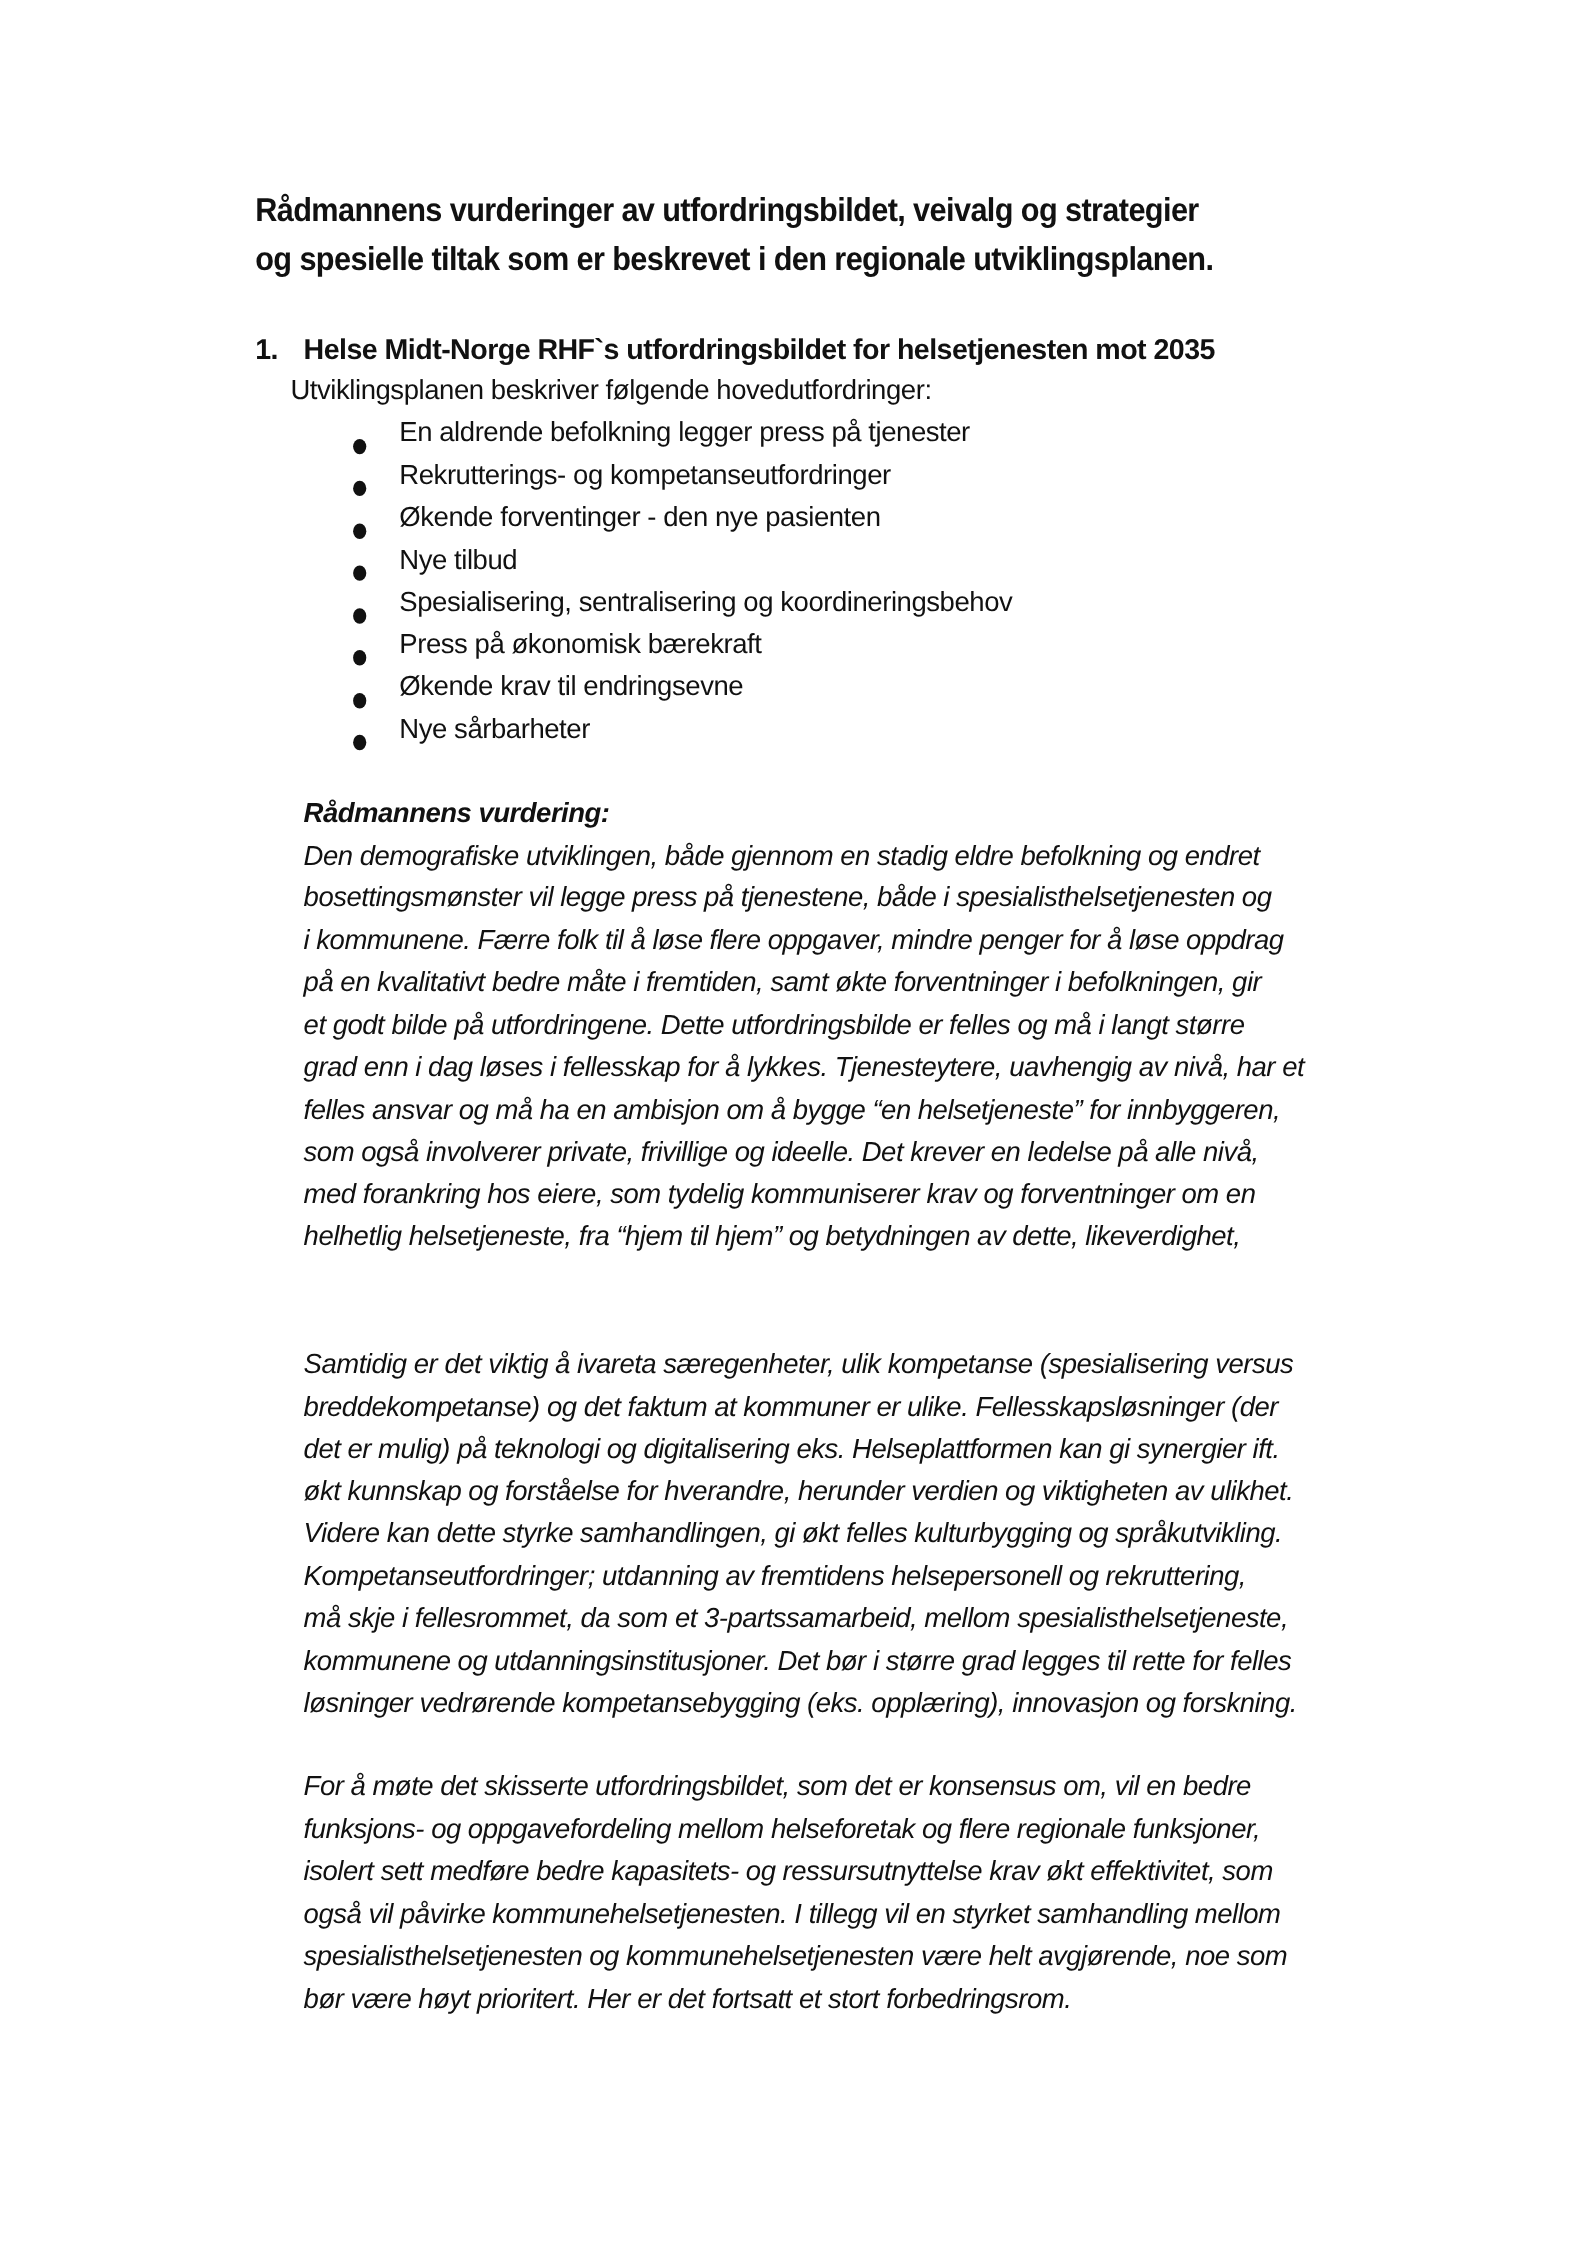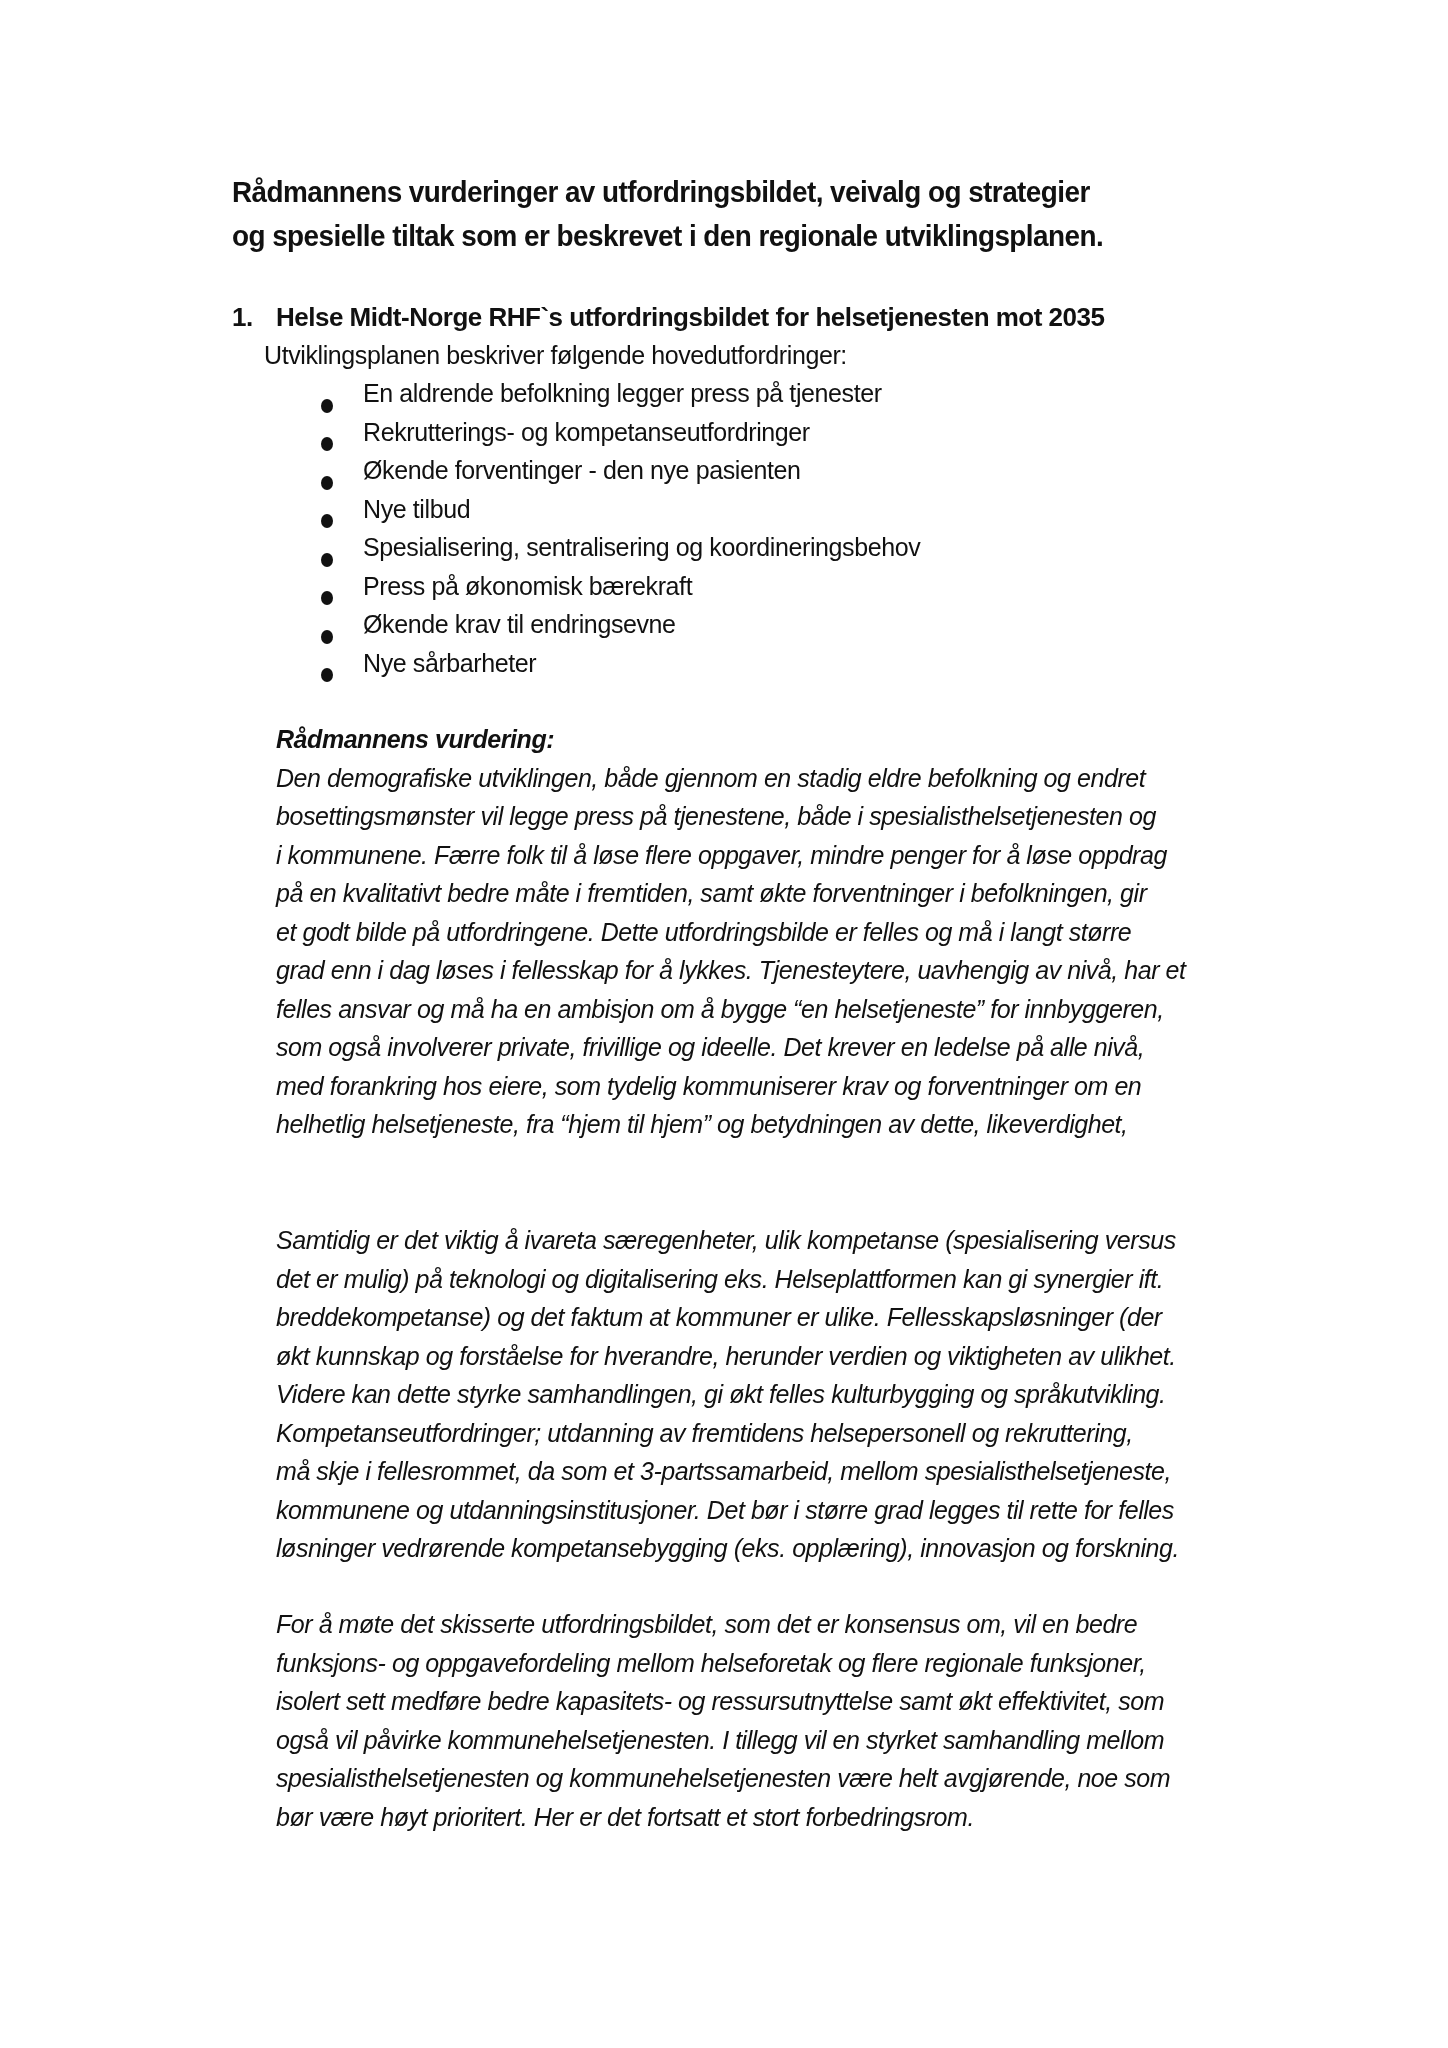--- a/index.html
+++ b/index.html
@@ -91,32 +91,32 @@
       <div class="line">grad enn i dag løses i fellesskap for å lykkes. Tjenesteytere, uavhengig av nivå, har et</div>
       <div class="line">felles ansvar og må ha en ambisjon om å bygge “en helsetjeneste” for innbyggeren,</div>
       <div class="line">som også involverer private, frivillige og ideelle.  Det krever en ledelse på alle nivå,</div>
       <div class="line">med forankring hos eiere, som tydelig kommuniserer krav og forventninger om en</div>
       <div class="line">helhetlig helsetjeneste, fra “hjem til hjem” og betydningen av dette, likeverdighet,</div>
     </div>
   </div>
 
   <div class="body-block" style="top: 1221px;">
     <div class="line">Samtidig er det viktig å ivareta særegenheter, ulik kompetanse (spesialisering versus</div>
+    <div class="line">breddekompetanse) og det faktum at kommuner er ulike. Fellesskapsløsninger (der</div>
     <div class="line">det er mulig) på teknologi og digitalisering eks. Helseplattformen kan gi synergier ift.</div>
-    <div class="line">breddekompetanse) og det faktum at kommuner er ulike. Fellesskapsløsninger (der</div>
     <div class="line">økt kunnskap og forståelse for hverandre, herunder verdien og viktigheten av ulikhet.</div>
     <div class="line">Videre kan dette styrke samhandlingen, gi økt felles kulturbygging og språkutvikling.</div>
     <div class="line">Kompetanseutfordringer; utdanning av fremtidens helsepersonell og rekruttering,</div>
     <div class="line">må skje i fellesrommet, da som et 3-partssamarbeid, mellom spesialisthelsetjeneste,</div>
     <div class="line">kommunene og utdanningsinstitusjoner. Det bør i større grad legges til rette for felles</div>
     <div class="line">løsninger vedrørende kompetansebygging (eks. opplæring), innovasjon og forskning.</div>
   </div>
 
   <div class="body-block" style="top: 1605px;">
     <div class="line">For å møte det skisserte utfordringsbildet, som det er konsensus om, vil en bedre</div>
     <div class="line">funksjons- og oppgavefordeling mellom helseforetak og flere regionale funksjoner,</div>
-    <div class="line">isolert sett medføre bedre kapasitets- og ressursutnyttelse samt økt effektivitet, som</div>
+    <div class="line">isolert sett medføre bedre kapasitets- og ressursutnyttelse krav økt effektivitet, som</div>
     <div class="line">også vil påvirke kommunehelsetjenesten. I tillegg vil en styrket samhandling mellom</div>
     <div class="line">spesialisthelsetjenesten og kommunehelsetjenesten være helt avgjørende, noe som</div>
     <div class="line">bør være høyt prioritert. Her er det fortsatt et stort forbedringsrom.</div>
   </div>
 
 </div>
 
 </body></html>

